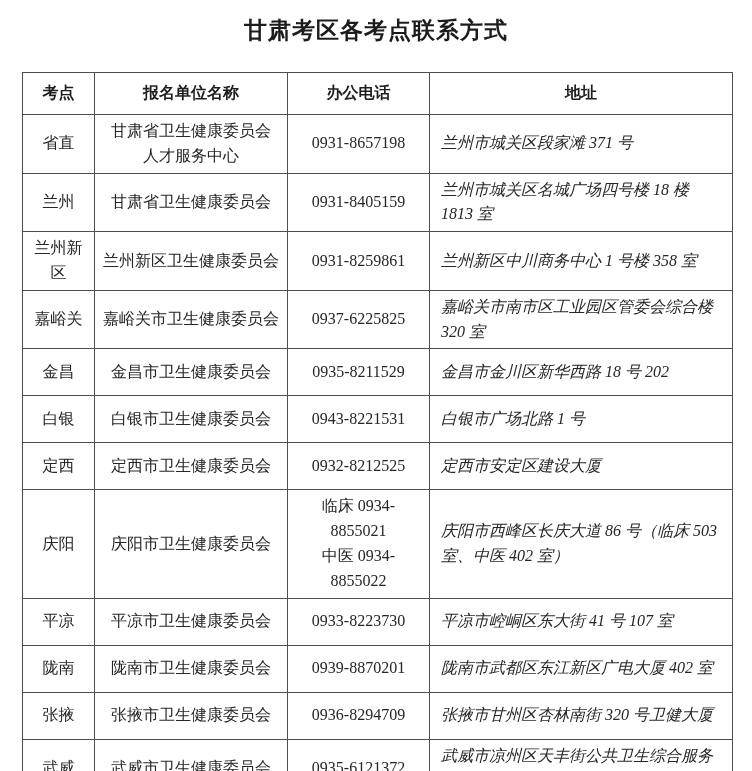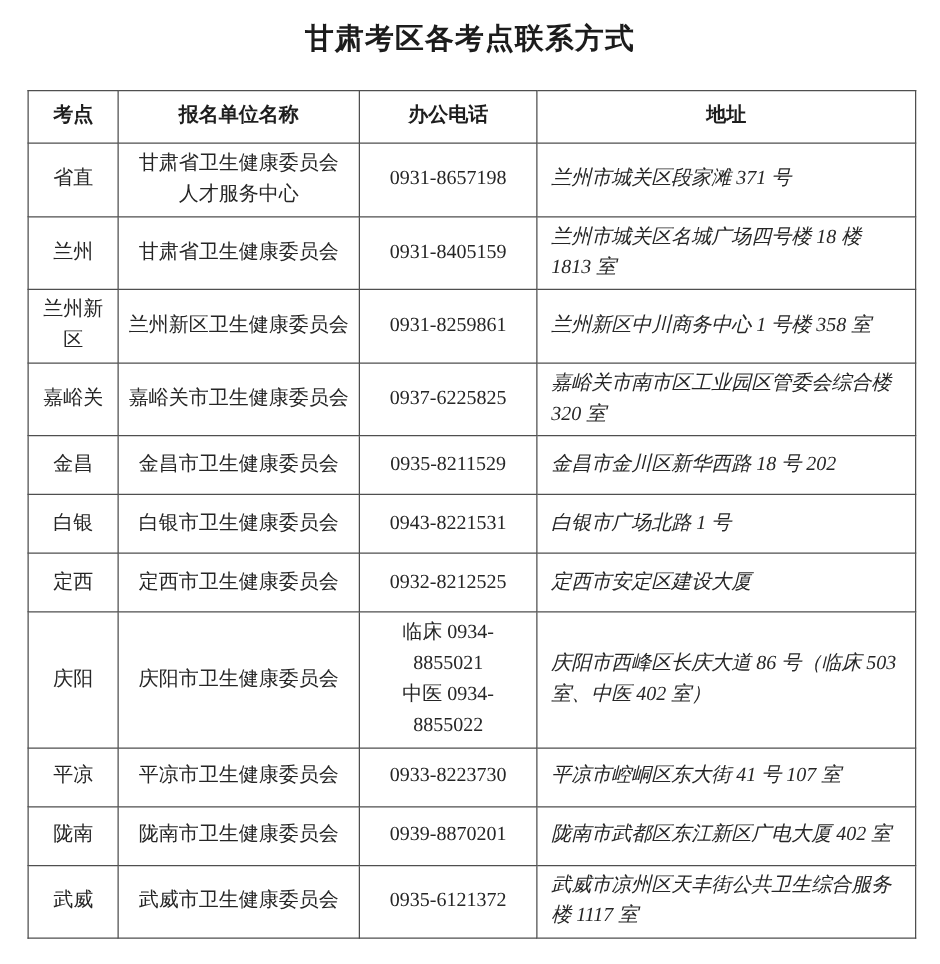--- a/index.html
+++ b/index.html
@@ -141,19 +141,25 @@
         <td class="phone">0933-8223730</td>
         <td class="address">平凉市崆峒区东大街 41 号 107 室</td>
       </tr>
       <tr>
         <td class="site">陇南</td>
         <td class="unit">陇南市卫生健康委员会</td>
         <td class="phone">0939-8870201</td>
         <td class="address">陇南市武都区东江新区广电大厦 402 室</td>
       </tr>
       <tr>
+        <td class="site">张掖</td>
+        <td class="unit">张掖市卫生健康委员会</td>
+        <td class="phone">0936-8294709</td>
+        <td class="address">张掖市甘州区杏林南街 320 号卫健大厦</td>
+      </tr>
+      <tr>
         <td class="site">武威</td>
         <td class="unit">武威市卫生健康委员会</td>
         <td class="phone">0935-6121372</td>
         <td class="address">武威市凉州区天丰街公共卫生综合服务楼 1117 室</td>
       </tr>
     </tbody>
 </table>
 
 </body></html>

